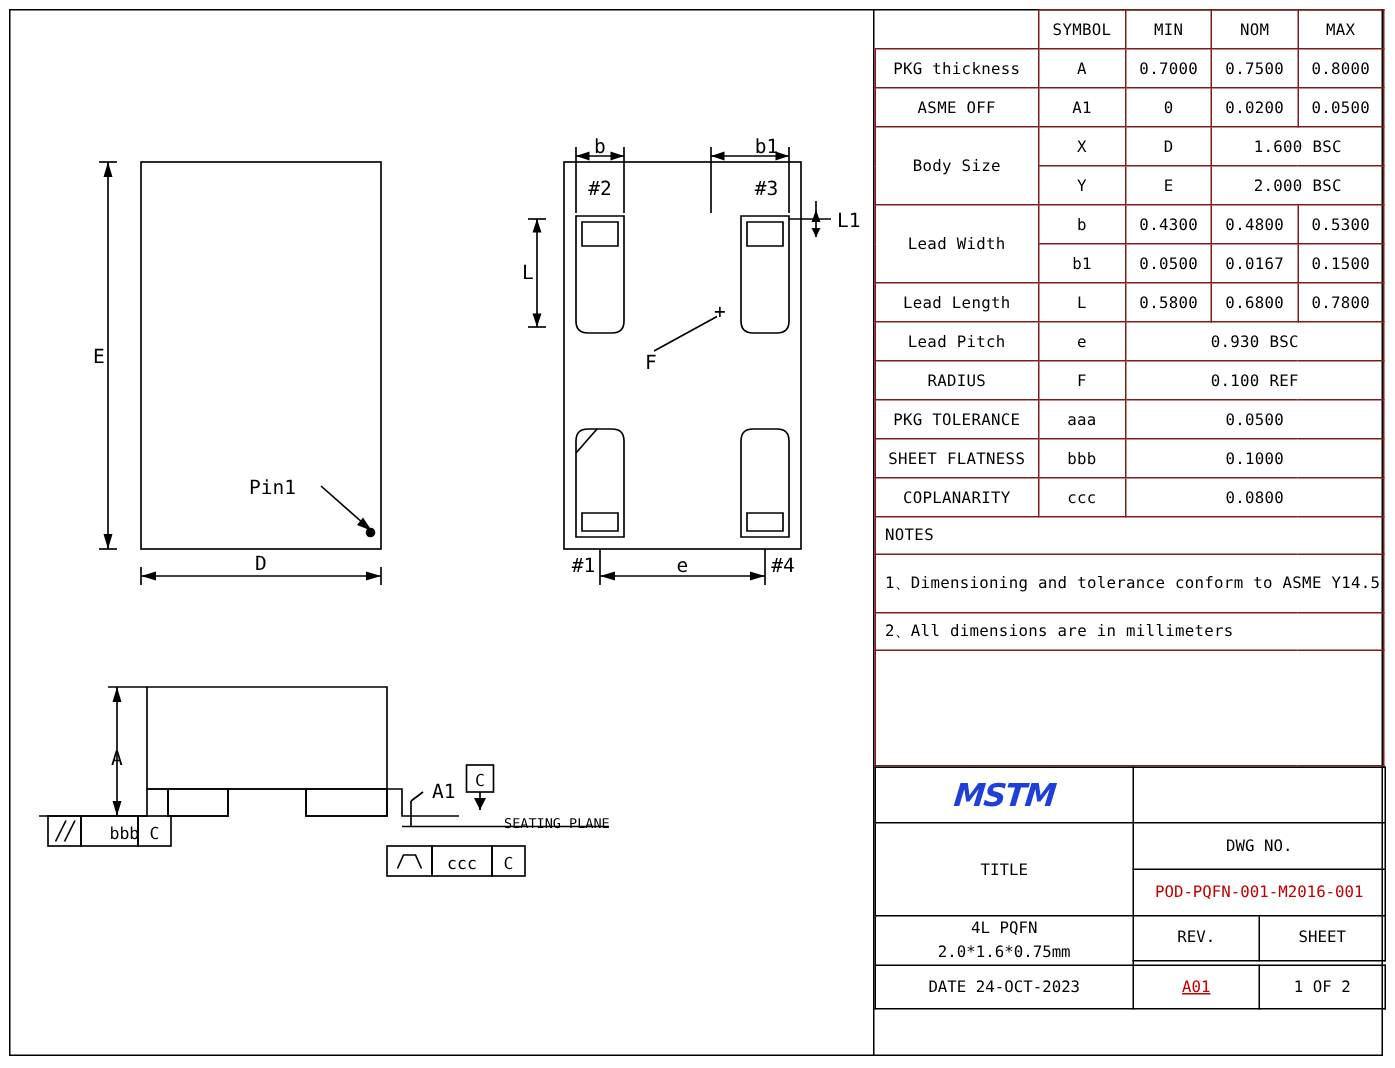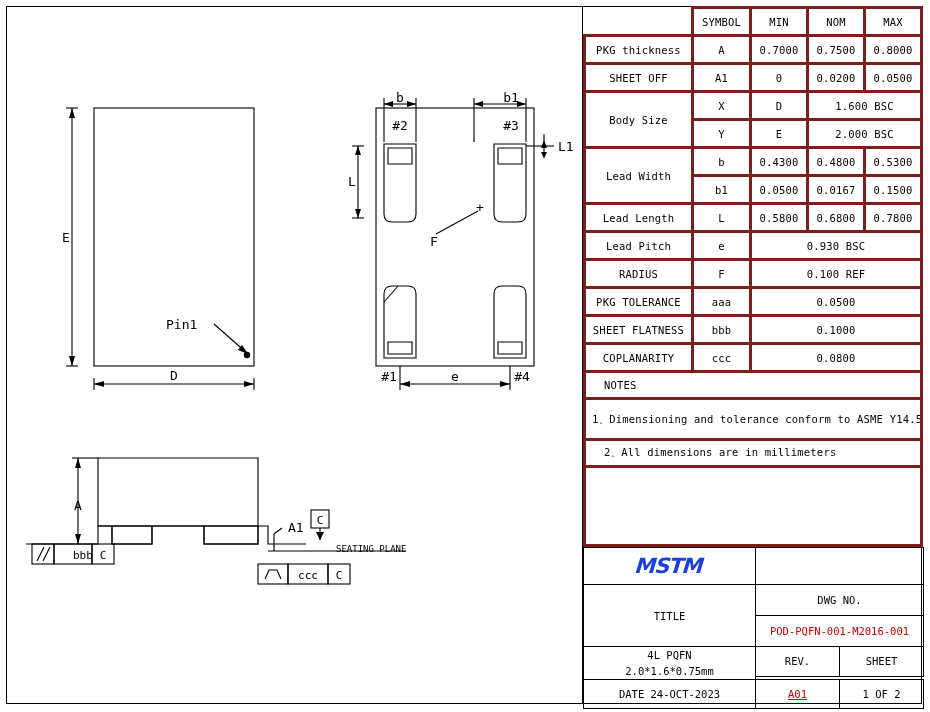--- a/index.html
+++ b/index.html
@@ -45,33 +45,33 @@
     box-sizing: border-box;
     border-left: 1px solid #000;
   }
   table.dim {
     border-collapse: collapse;
     width: 340px;
     table-layout: fixed;
     font-size: 10.5px;
   }
   table.dim td {
-    border: 3px solid #7f1d1d;
+    border: 1px solid #7f1d1d;
     height: 25px;
     text-align: center;
     vertical-align: middle;
     padding: 0 2px;
     font-family: "DejaVu Sans Mono", "Liberation Mono", monospace;
     letter-spacing: 0.2px;
     white-space: nowrap;
     overflow: hidden;
   }
   table.dim td.notes {
     text-align: left;
-    padding-left: 18px;
+    padding-left: 6px;
     height: 24px;
     font-size: 10.5px;
   }
   table.dim td.notes-two {
     text-align: left;
     padding-left: 6px;
     height: 38px;
     font-size: 10.5px;
     line-height: 17px;
   }
@@ -282,21 +282,21 @@
 
         <tr>
           <td>PKG thickness</td>
           <td>A</td>
           <td>0.7000</td>
           <td>0.7500</td>
           <td>0.8000</td>
         </tr>
 
         <tr>
-          <td>SHEET OFF</td>
+          <td>ASME OFF</td>
           <td>A1</td>
           <td>0</td>
           <td>0.0200</td>
           <td>0.0500</td>
         </tr>
 
         <tr>
           <td rowspan="2" style="width:64px">Body Size</td>
           <td style="width:44px">X</td>
           <td>D</td>

